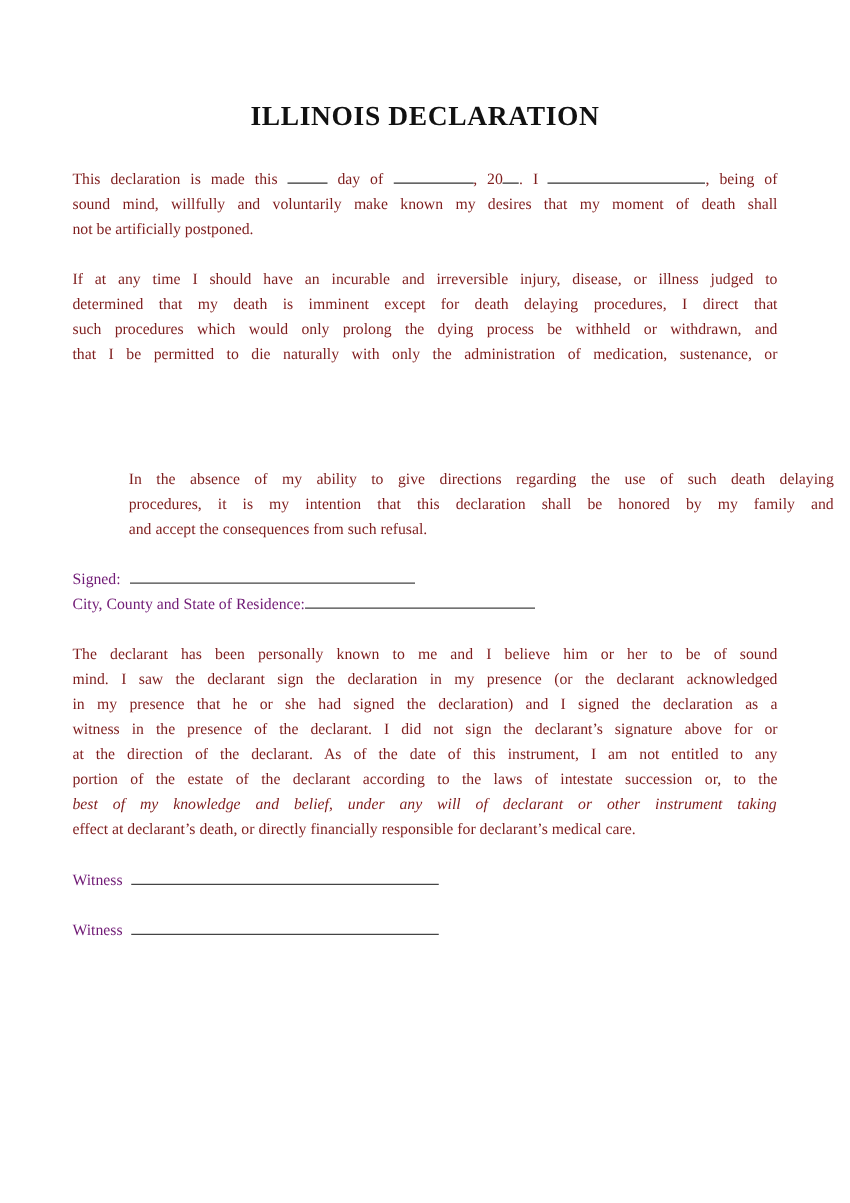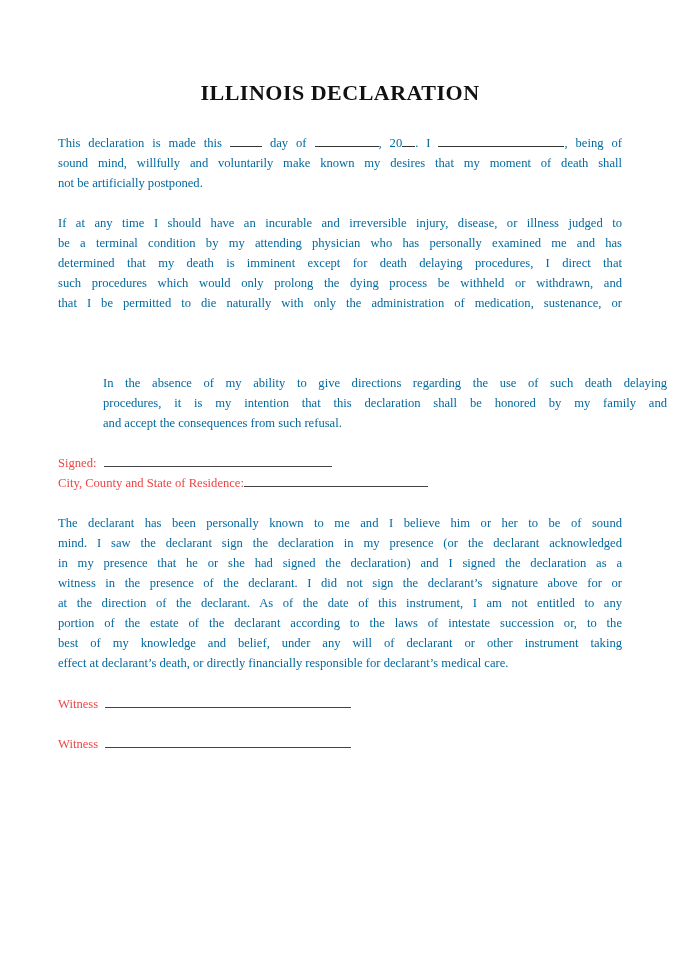--- a/index.html
+++ b/index.html
@@ -38,21 +38,21 @@
   .para {
     position: absolute;
     left: 58px;
     width: 564px;
     font-family: "Liberation Serif", "DejaVu Serif", serif;
     font-size: 12.6px;
     line-height: 20px;
     text-align: justify;
     text-align-last: left;
     margin: 0;
-    color: #0369a1;
+    color: #7f1d1d;
   }
   .line {
     display: block;
     text-align: justify;
     text-align-last: justify;
     white-space: nowrap;
     overflow: visible;
   }
   .line.last {
     text-align-last: left;
@@ -62,21 +62,21 @@
     border-bottom: 1px solid #333;
     height: 11px;
     vertical-align: baseline;
   }
   .field-row {
     position: absolute;
     left: 58px;
     font-family: "Liberation Serif", "DejaVu Serif", serif;
     font-size: 12.6px;
     line-height: 20px;
-    color: #ef4444;
+    color: #701a75;
     white-space: nowrap;
   }
   .field-line {
     display: inline-block;
     border-bottom: 1px solid #444;
     height: 12px;
     vertical-align: baseline;
   }
 </style>
 </head>
@@ -87,21 +87,20 @@
   <h1 class="title">ILLINOIS DECLARATION</h1>
 
   <div class="para" style="top:133px;">
     <span class="line" style="white-space: nowrap; display: block;"><span style="white-space: nowrap; display: inline-block; word-spacing: 4.80288px;"><span>This declaration is made this</span> <span class="blank" style="width:32px;"></span> <span>day of</span> <span class="blank" style="width:64px;"></span><span>, 20</span><span class="blank" style="width:13px;"></span><span>. I</span> <span class="blank" style="width:126px;"></span><span>, being of</span></span></span>
     <span class="line" style="white-space: nowrap; display: block;"><span style="white-space: nowrap; display: inline-block; word-spacing: 6.68192px;">sound mind, willfully and voluntarily make known my desires that my moment of death shall</span></span>
     <span class="line last">not be artificially postponed.</span>
   </div>
 
   <div class="para" style="top:213px;">
     <span class="line" style="white-space: nowrap; display: block;"><span style="white-space: nowrap; display: inline-block; word-spacing: 6.31738px;">If at any time I should have an incurable and irreversible injury, disease, or illness judged to</span></span>
-    <span class="line" style="white-space: nowrap; display: block;"><span style="white-space: nowrap; display: inline-block; word-spacing: 7.06027px;">be a terminal condition by my attending physician who has personally examined me and has</span></span>
     <span class="line" style="white-space: nowrap; display: block;"><span style="white-space: nowrap; display: inline-block; word-spacing: 9.16707px;">determined that my death is imminent except for death delaying procedures, I direct that</span></span>
     <span class="line" style="white-space: nowrap; display: block;"><span style="white-space: nowrap; display: inline-block; word-spacing: 7.49399px;">such procedures which would only prolong the dying process be withheld or withdrawn, and</span></span>
     <span class="line" style="white-space: nowrap; display: block;"><span style="white-space: nowrap; display: inline-block; word-spacing: 6.86049px;">that I be permitted to die naturally with only the administration of medication, sustenance, or</span></span>
   </div>
 
   <div class="para" style="top:373px;margin-left:45px;">
     <span class="line" style="white-space: nowrap; display: block;"><span style="white-space: nowrap; display: inline-block; word-spacing: 8.43333px;">In the absence of my ability to give directions regarding the use of such death delaying</span></span>
     <span class="line" style="white-space: nowrap; display: block;"><span style="white-space: nowrap; display: inline-block; word-spacing: 9.68192px; font-family: Liberation Serif, serif;">procedures, it is my intention that this declaration shall be honored by my family and</span></span>
     <span class="line last">and accept the consequences from such refusal.</span>
   </div>
@@ -115,21 +114,21 @@
     <span>City, County and State of Residence:</span><span class="field-line" style="width:184px;"></span>
   </div>
 
   <div class="para" style="top:513px;">
     <span class="line" style="white-space: nowrap; display: block;"><span style="white-space: nowrap; display: inline-block; word-spacing: 7.35846px;">The declarant has been personally known to me and I believe him or her to be of sound</span></span>
     <span class="line" style="white-space: nowrap; display: block;"><span style="white-space: nowrap; display: inline-block; word-spacing: 6.73996px;">mind. I saw the declarant sign the declaration in my presence (or the declarant acknowledged</span></span>
     <span class="line" style="white-space: nowrap; display: block;"><span style="white-space: nowrap; display: inline-block; word-spacing: 6.66085px;">in my presence that he or she had signed the declaration) and I signed the declaration as a</span></span>
     <span class="line" style="white-space: nowrap; display: block;"><span style="white-space: nowrap; display: inline-block; word-spacing: 6.4209px;">witness in the presence of the declarant. I did not sign the declarant’s signature above for or</span></span>
     <span class="line" style="white-space: nowrap; display: block;"><span style="white-space: nowrap; display: inline-block; word-spacing: 6.42448px;">at the direction of the declarant. As of the date of this instrument, I am not entitled to any</span></span>
     <span class="line" style="white-space: nowrap; display: block;"><span style="white-space: nowrap; display: inline-block; word-spacing: 6.75781px;">portion of the estate of the declarant according to the laws of intestate succession or, to the</span></span>
-    <span class="line" style="white-space: nowrap; display: block;"><span style="white-space: nowrap; display: inline-block; word-spacing: 8.7846px;">best of my knowledge and belief, under any will of declarant or other instrument taking</span></span>
+    <span class="line" style="white-space: nowrap; display: block;"><span style="white-space: nowrap; display: inline-block; word-spacing: 8.7846px; font-style: italic;">best of my knowledge and belief, under any will of declarant or other instrument taking</span></span>
     <span class="line last">effect at declarant’s death, or directly financially responsible for declarant’s medical care.</span>
   </div>
 
   <div class="field-row" style="top:694px;">
     <span>Witness</span>
     <span class="field-line" style="width:246px; margin-left:4px;"></span>
   </div>
 
   <div class="field-row" style="top:734px;">
     <span>Witness</span>

